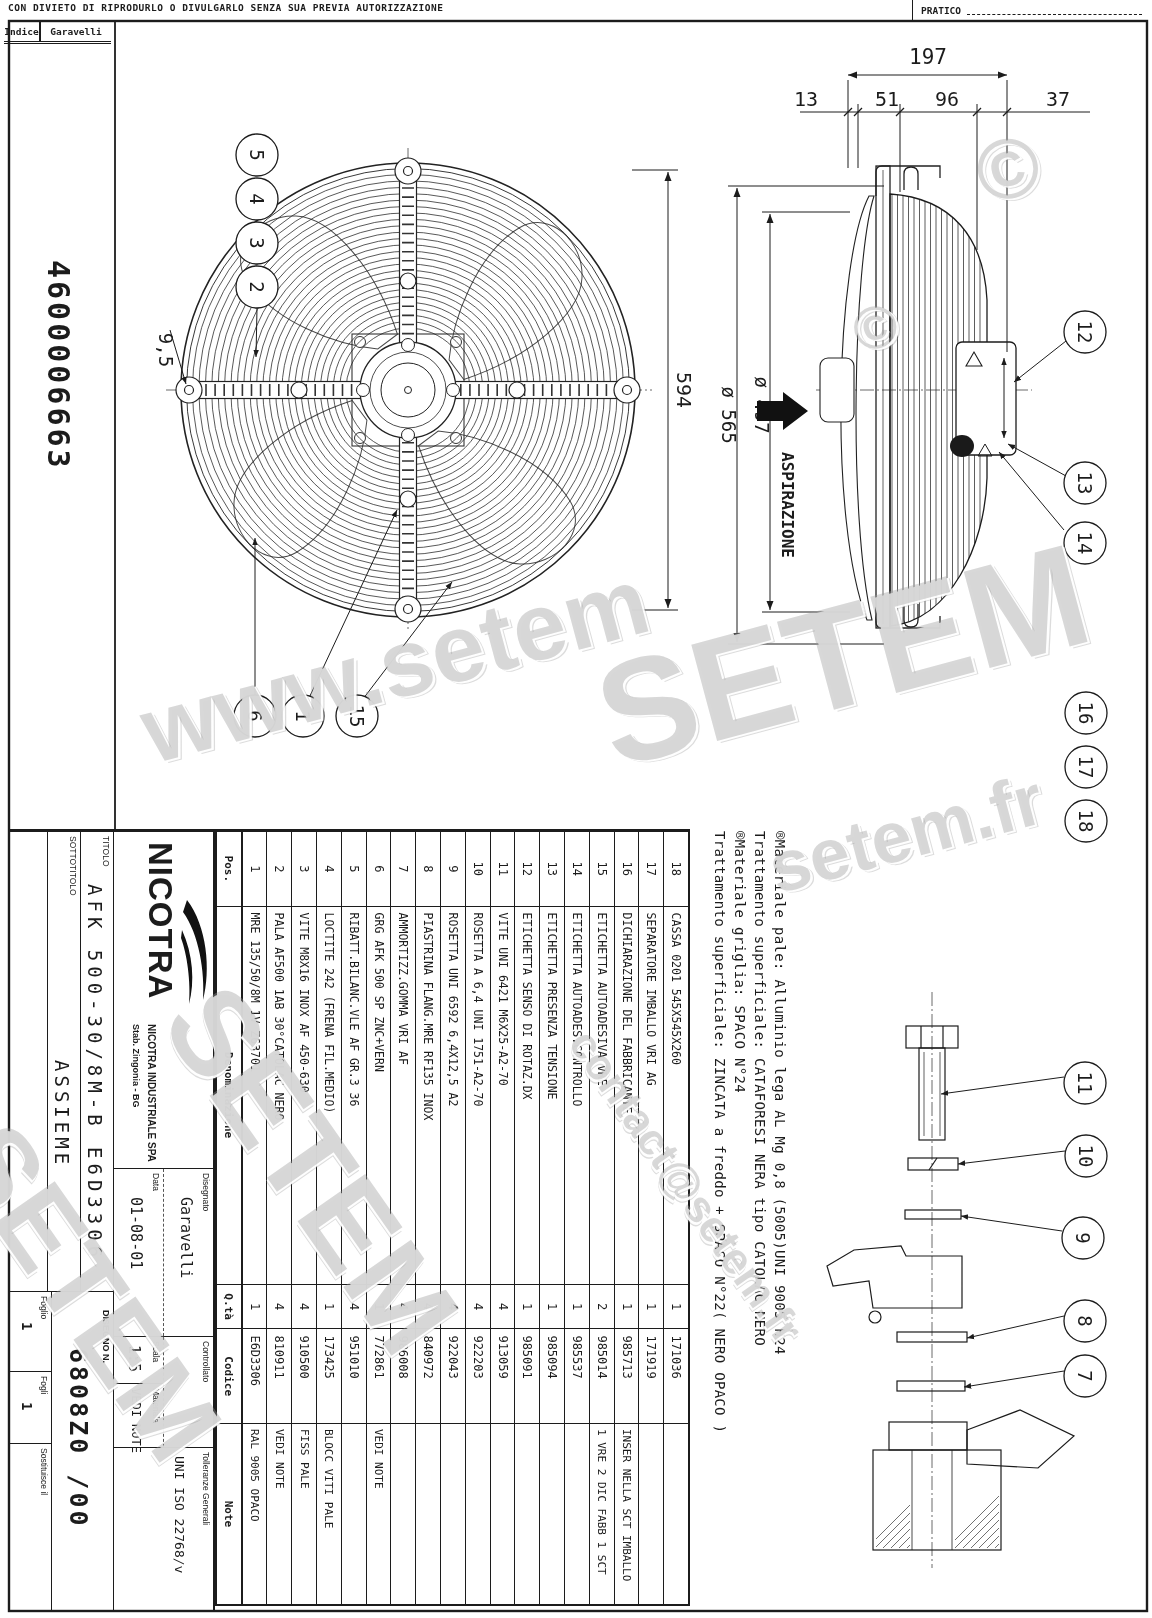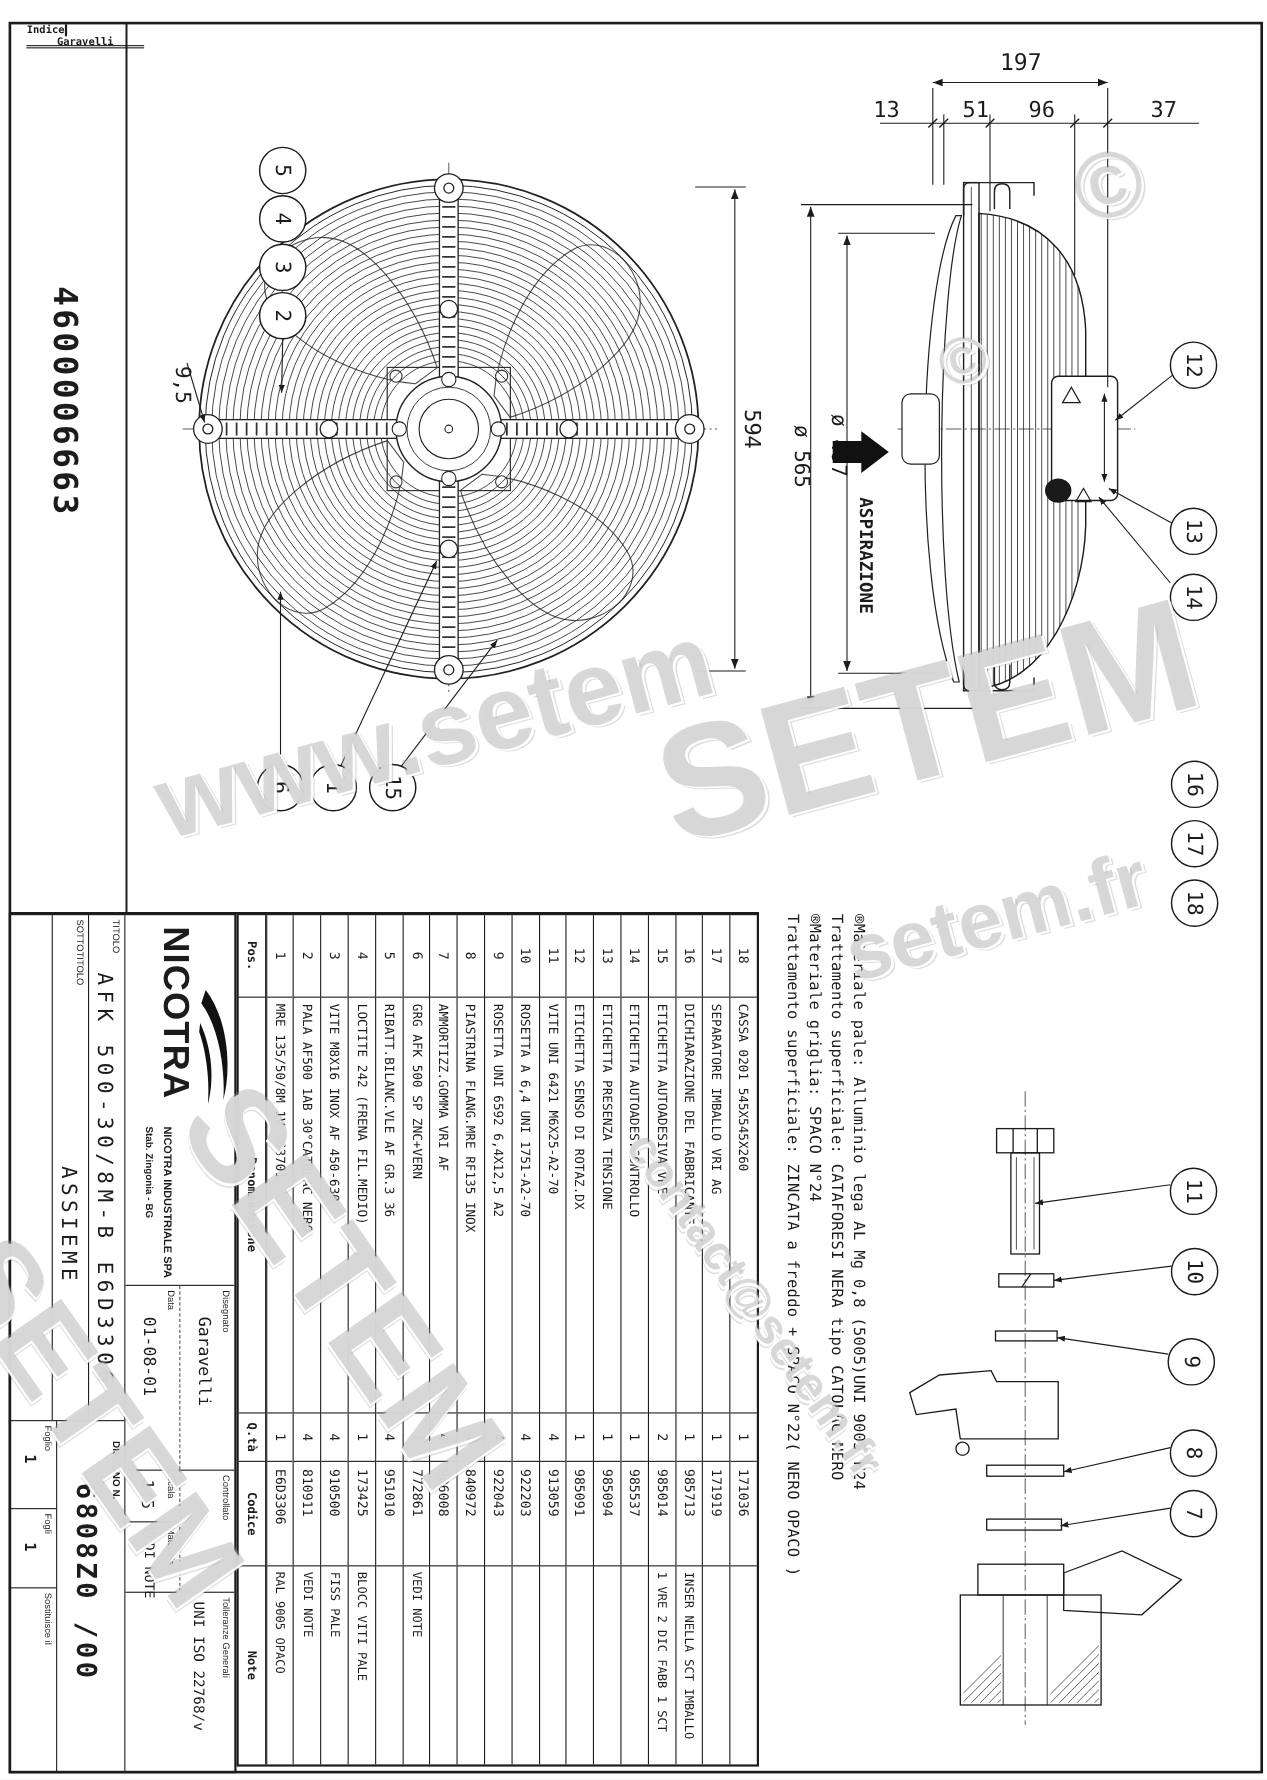--- a/index.html
+++ b/index.html
@@ -8,21 +8,21 @@
   svg text{font-family:"DejaVu Sans Mono",monospace;fill:#1c1c1c;}
   
   .rot{position:absolute;transform:rotate(90deg);transform-origin:0 0;}
   
   .topstrip{position:absolute;left:8px;top:0;width:1140px;height:20px;display:flex;align-items:flex-start;}
   .disclaimer{font-size:9.5px;font-weight:bold;letter-spacing:.5px;padding-top:2px;white-space:nowrap;}
   .pratico{position:absolute;right:0;top:0;width:236px;height:20px;border-left:1.5px solid #1c1c1c;
            display:flex;align-items:center;padding-left:8px;box-sizing:border-box;font-size:9.5px;font-weight:bold;}
   .pratico .fill{flex:1;border-bottom:1.5px dashed #1c1c1c;height:9px;margin:0 6px;}
   
-  .revhead{position:absolute;left:24px;top:22px;width:107px;height:22px;display:flex;box-sizing:border-box;border-bottom:3px double #1c1c1c;flex-direction:column;}
+  .revhead{position:absolute;left:4px;top:22px;width:107px;height:22px;display:flex;box-sizing:border-box;border-bottom:3px double #1c1c1c;}
   .revhead .c{display:flex;align-items:center;justify-content:center;font-size:9.5px;font-weight:bold;box-sizing:border-box;height:100%;}
   .revhead .c1{width:37px;border-right:2px solid #1c1c1c;}
   .revhead .c2{flex:1;}
   .bignum{width:245px;height:52px;font-size:30px;font-weight:bold;letter-spacing:3px;line-height:52px;white-space:nowrap;}
   
   .notes{width:640px;height:80px;font-size:14px;line-height:20px;letter-spacing:.3px;white-space:nowrap;}
   
   .bom{width:776px;height:475px;box-sizing:border-box;border:2px solid #1c1c1c;display:flex;flex-direction:column;background:transparent;}
   .bom-rows{height:450px;display:flex;flex-direction:column;}
   .bom-row{flex:1;display:flex;border-bottom:1px solid #1c1c1c;box-sizing:border-box;}
@@ -81,20 +81,27 @@
   
   .wm{position:absolute;font-family:"Liberation Sans",sans-serif;font-weight:bold;color:rgba(158,158,158,.40);
       text-shadow:2px 2px 0 rgba(255,255,255,.95),3px 3px 0 rgba(140,140,140,.30);
       transform-origin:0 0;pointer-events:none;z-index:60;white-space:nowrap;}
 </style>
 </head>
 <body>
 
 <div class="sheet">
 
+  <div class="topstrip">
+    <span class="disclaimer">CON DIVIETO DI RIPRODURLO O DIVULGARLO SENZA SUA PREVIA AUTORIZZAZIONE</span>
+    <div class="pratico">
+      <span>PRATICO</span>
+      <span class="fill"></span>
+    </div>
+  </div>
 
   <svg id="draw" width="1152" height="1618" viewBox="0 0 1152 1618" style="position:absolute;left:0;top:0;">
     <defs>
       <marker id="ah" viewBox="0 0 10 10" refX="9" refY="5" markerWidth="10" markerHeight="10" orient="auto-start-reverse">
         <path d="M0,1.5 L9,5 L0,8.5 Z" fill="#1c1c1c"></path>
       </marker>
       <marker id="ahs" viewBox="0 0 10 10" refX="9" refY="5" markerWidth="8" markerHeight="8" orient="auto-start-reverse">
         <path d="M0,1.5 L9,5 L0,8.5 Z" fill="#1c1c1c"></path>
       </marker>
       <clipPath id="basketClip">

